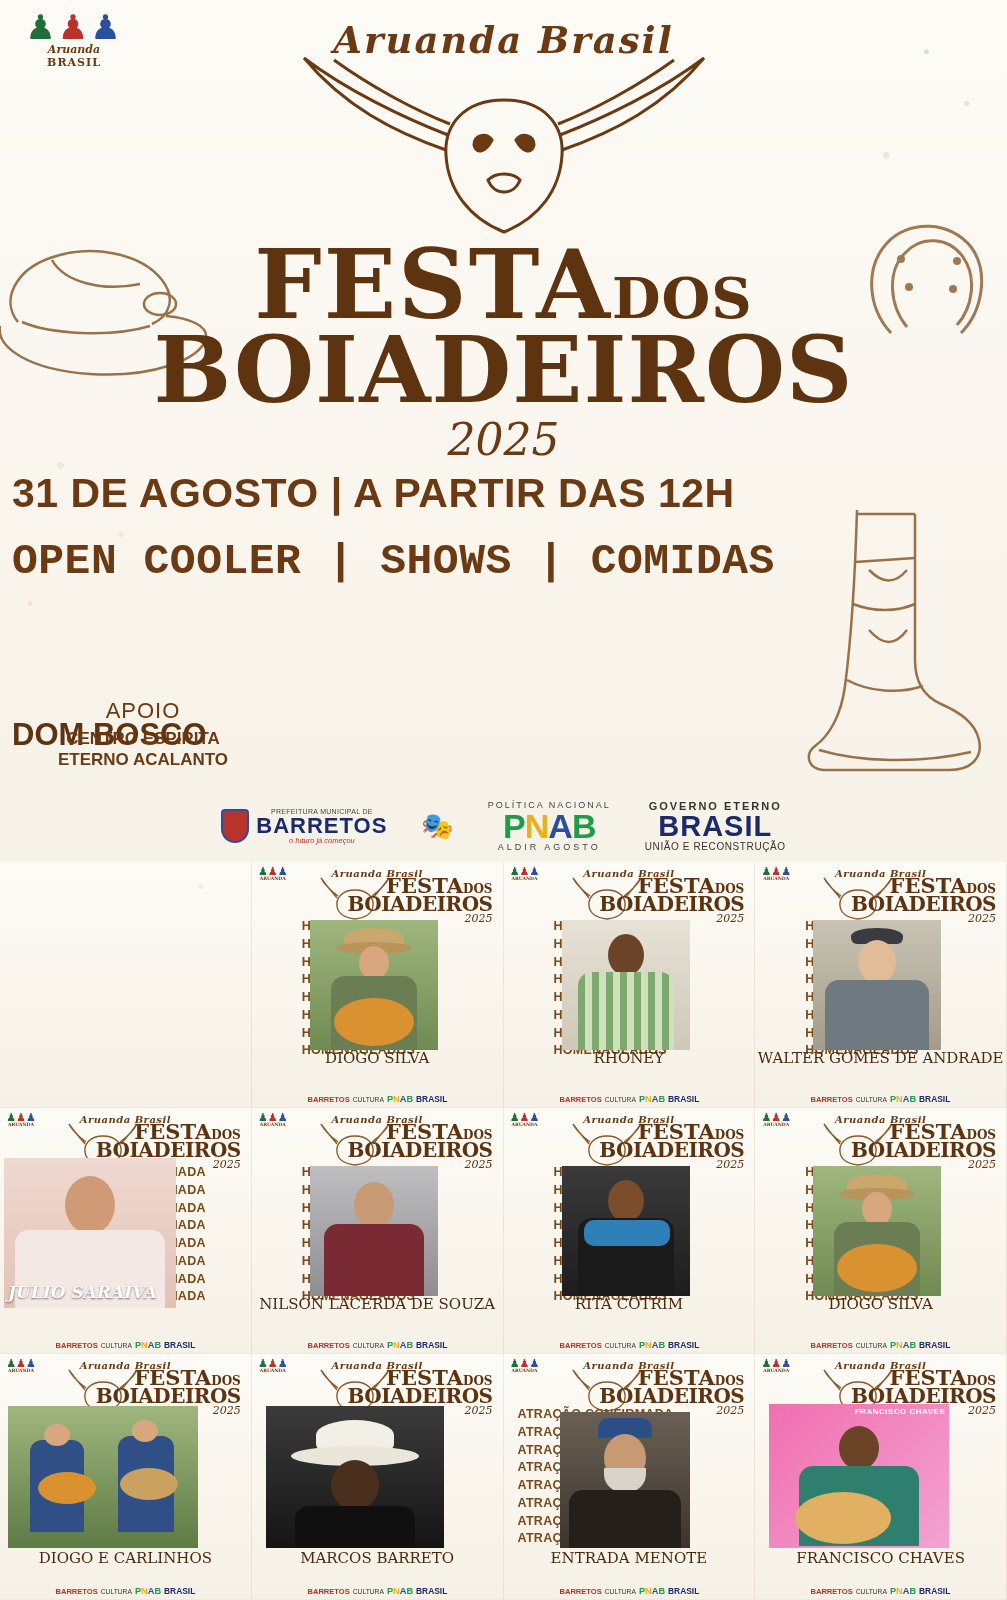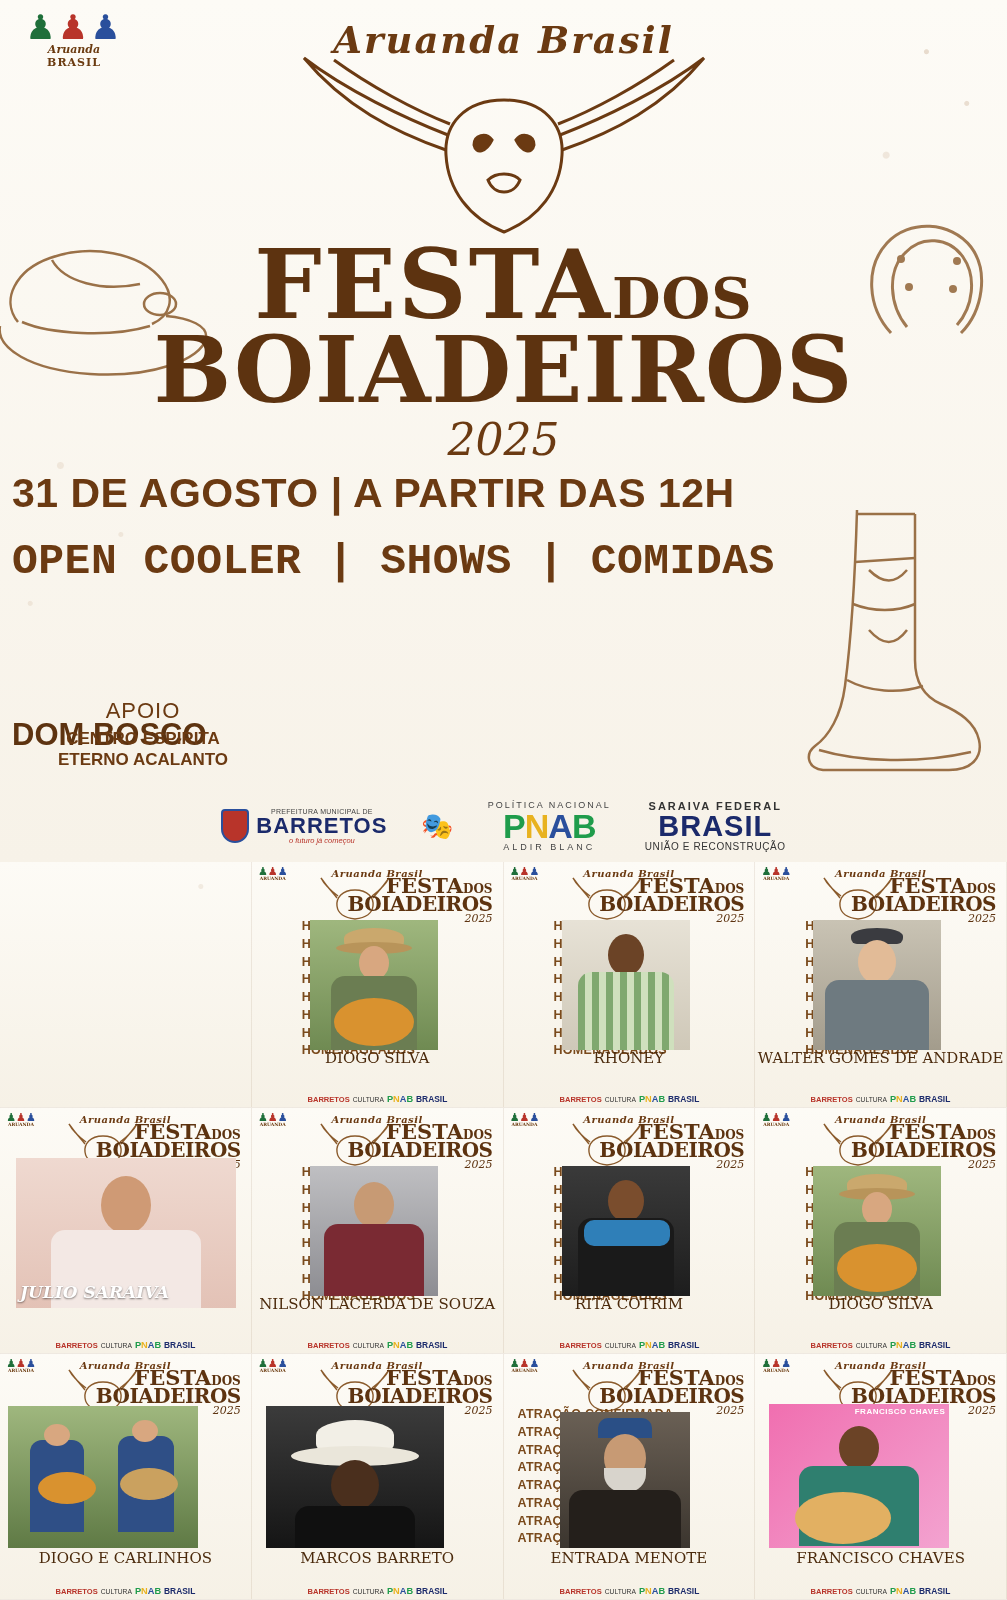--- a/index.html
+++ b/index.html
@@ -317,27 +317,27 @@
       </div>
 
       <div class="sp sp-cultura">
         <div class="masks">🎭</div>
       </div>
 
       <div class="sp pnab">
         <div>
           <div class="top">POLÍTICA NACIONAL</div>
           <div class="word"><i class="p">P</i><i class="n">N</i><i class="a">A</i><i class="b">B</i></div>
-          <div class="bot">ALDIR BLANC</div>
+          <div class="bot">ALDIR AGOSTO</div>
         </div>
       </div>
 
       <div class="sp gov">
         <div>
-          <div class="top">SARAIVA FEDERAL</div>
+          <div class="top">GOVERNO ETERNO</div>
           <div class="brasil">BRASIL</div>
           <div class="bot">UNIÃO E RECONSTRUÇÃO</div>
         </div>
       </div>
     </div>
   </div>
 
   <div class="grid">
 
     <div class="card"></div>
@@ -499,21 +499,21 @@
       <div class="card-repeat">
         <div>ATRAÇÃO CONFIRMADA</div>
           <div>ATRAÇÃO CONFIRMADA</div>
           <div>ATRAÇÃO CONFIRMADA</div>
           <div>ATRAÇÃO CONFIRMADA</div>
           <div>ATRAÇÃO CONFIRMADA</div>
           <div>ATRAÇÃO CONFIRMADA</div>
           <div>ATRAÇÃO CONFIRMADA</div>
           <div>ATRAÇÃO CONFIRMADA</div>
       </div>
-      <div class="card-photo wide" style="left:16px;width:220px;top:50px;height:150px">
+      <div class="card-photo wide" style="left:4px;width:172px;top:50px;height:150px">
         <div class="ph">
           <div class="sky" style="background:linear-gradient(#efd9d0,#e3c2b6)"></div>
           <div class="head" style="top:18px;width:50px;height:58px;background:#cf9a75"></div>
           <div class="body" style="top:72px;width:150px;height:86px;background:#f3e8e4"></div>
           <div class="ph-label">JULIO SARAIVA</div>
         </div>
       </div>
 
       <div class="card-sponsors">
         <span style="color:#b8342a;font-weight:bold;font-size:18px">BARRETOS</span>

